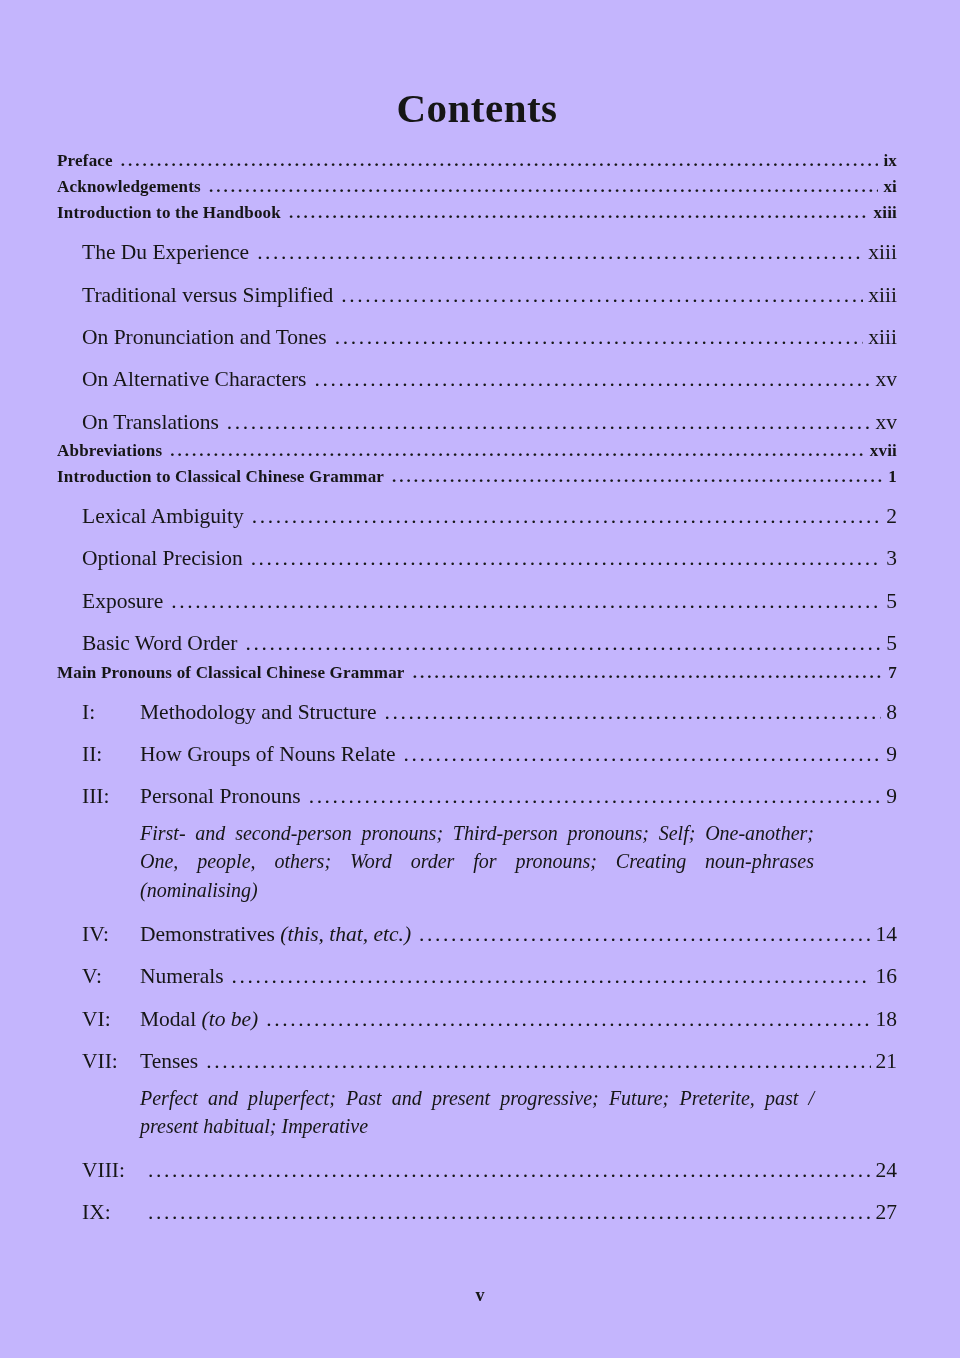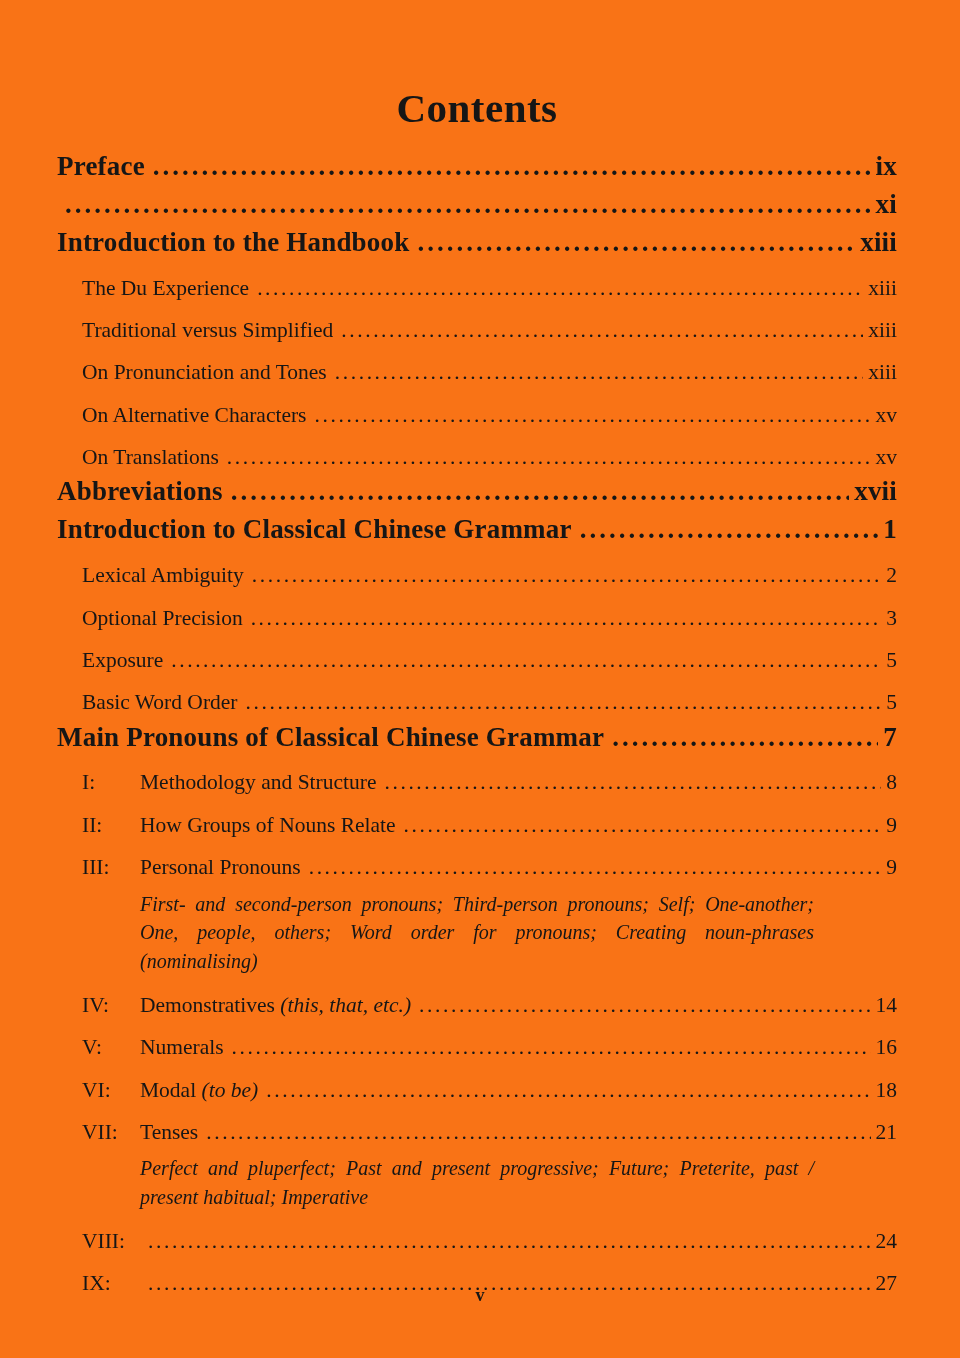--- a/index.html
+++ b/index.html
@@ -1,21 +1,21 @@
 <!DOCTYPE html>
 <html><head>
 <meta charset="utf-8">
 <style>
   html, body { margin: 0; padding: 0; background: #ffffff; }
   .page {
     position: relative;
     width: 960px;
     height: 1358px;
     margin: 0 auto;
-    background: #f97316;
+    background: #c4b5fd;
     color: #161616;
     font-family: "Liberation Serif", serif;
     box-sizing: border-box;
     padding: 86px 63px 0 57px;
     overflow: hidden;
   }
   .title {
     text-align: center;
     font-size: 41px;
     font-weight: 700;
@@ -23,21 +23,21 @@
     margin: 0 0 20px 0;
     line-height: 1.1;
   }
   .toc { width: 100%; }
   .row {
     display: flex;
     align-items: baseline;
     line-height: 1.18;
   }
   .lvl1 {
-    font-size: 27px;
+    font-size: 17px;
     font-weight: 700;
     margin-top: 6px;
     letter-spacing: 0.2px;
   }
   .lvl2 {
     font-size: 21.5px;
     font-weight: 400;
     margin-top: 17px;
     margin-left: 25px;
   }
@@ -88,20 +88,21 @@
 
   <div class="toc">
 
     <div class="row lvl1">
       <span class="label">Preface</span>
       <span class="leader"></span>
       <span class="pagenum">ix</span>
     </div>
 
     <div class="row lvl1">
+      <span class="label">Acknowledgements</span>
       <span class="leader"></span>
       <span class="pagenum">xi</span>
     </div>
 
     <div class="row lvl1">
       <span class="label">Introduction to the Handbook</span>
       <span class="leader"></span>
       <span class="pagenum">xiii</span>
     </div>
 

